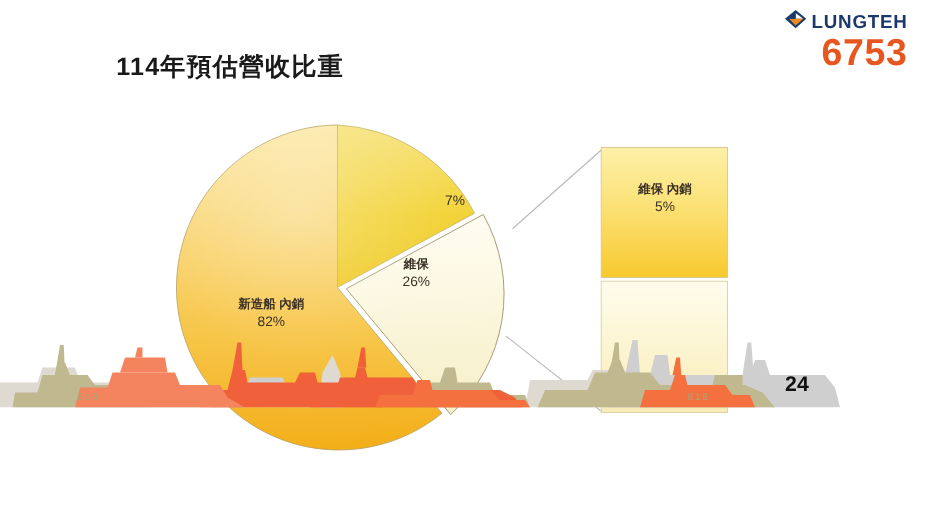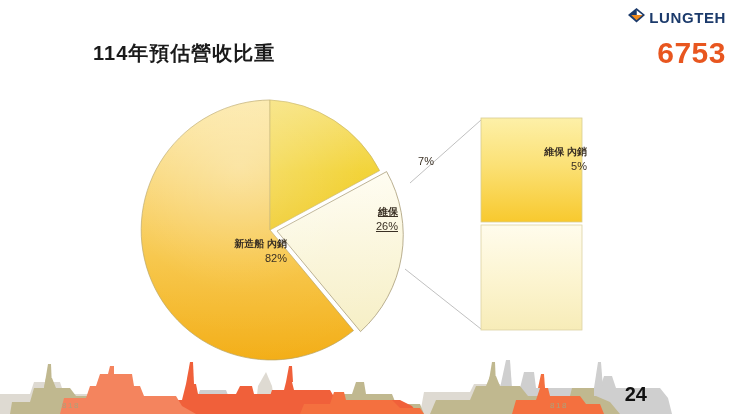--- a/index.html
+++ b/index.html
@@ -4,21 +4,21 @@
 <style>
   * { box-sizing: border-box; margin: 0; padding: 0; }
   html, body {
     width: 740px; height: 414px;
     overflow: hidden;
     background: #ffffff;
     font-family: "Liberation Sans", "DejaVu Sans", sans-serif;
   }
   #slide {
     position: relative;
-    width: 740px; height: 414px;
+    width: 740px; height: 326px;
     background: #ffffff;
   }
 
   
   #logo-block {
     position: absolute;
     right: 14px; top: 8px;
     text-align: right;
     line-height: 1;
   }
@@ -26,21 +26,21 @@
     display: flex; align-items: center; justify-content: flex-end;
     gap: 4px;
   }
   #logo-mark { display: block; }
   #logo-word {
     font-size: 15px; font-weight: bold;
     letter-spacing: 0.6px;
     color: #1b3a6b;
   }
   #logo-code {
-    margin-top: 12px;
+    margin-top: 1px;
     font-size: 30px; font-weight: bold;
     letter-spacing: 0.5px;
     color: #e8561f;
   }
 
   
   #page-title {
     position: absolute;
     left: 93px; top: 40px;
     font-size: 20px;
@@ -53,46 +53,46 @@
   
   #chart-area {
     position: absolute;
     left: 0; top: 0;
     width: 740px; height: 414px;
   }
   #chart-svg { position: absolute; left: 0; top: 0; }
 
   .slice-label {
     position: absolute;
-    text-align: right;
+    text-align: center;
     line-height: 1.35;
     color: #3a3024;
     font-size: 10px;
     white-space: nowrap;
     pointer-events: none;
   }
   .slice-label .ln1 { display: block; font-weight: bold; font-size: 10px; }
   .slice-label .ln2 { display: block; font-size: 11px; }
 
   #label-new-dom { left: 147px; top: 224px; width: 140px; margin-top: 13px; }
   #label-new-exp { left: 294px; top: 154px; width: 140px; }
-  #label-maint    { left: 288px; top: 205px; width: 110px; text-decoration: underline; }
+  #label-maint    { left: 278px; top: 205px; width: 110px; }
   #label-box-dom  { left: 477px; top: 145px; width: 110px; }
   #label-box-exp  { left: 477px; top: 253px; width: 110px; }
 
   
   #ship-band {
     position: absolute;
     left: 0; bottom: 0;
     width: 740px; height: 72px;
   }
   #page-number {
     position: absolute;
     right: 93px; bottom: 8px;
-    font-size: 20px;
+    font-size: 17px;
     font-weight: bold;
     color: #111111;
   }
 </style>
 </head>
 <body>
 
 <div id="slide">
 
   <div id="logo-block">

